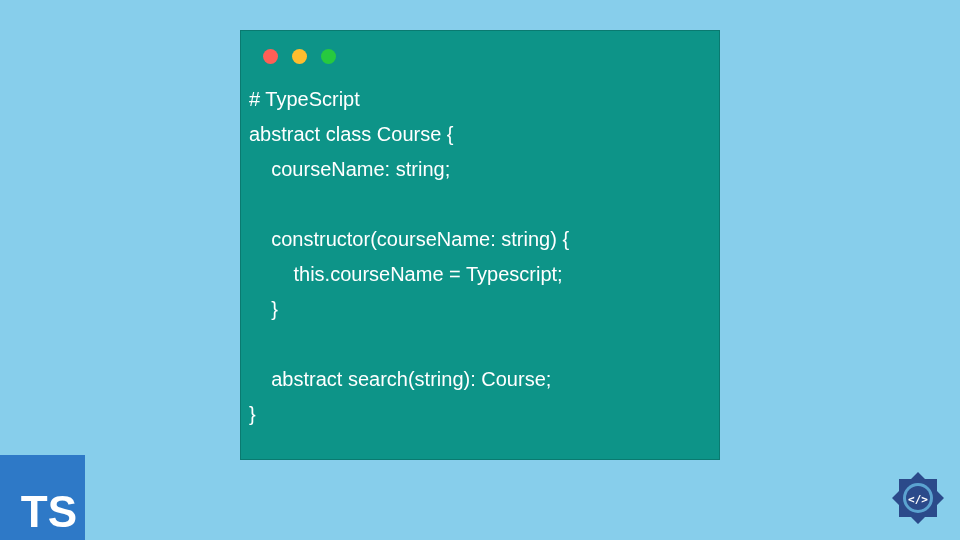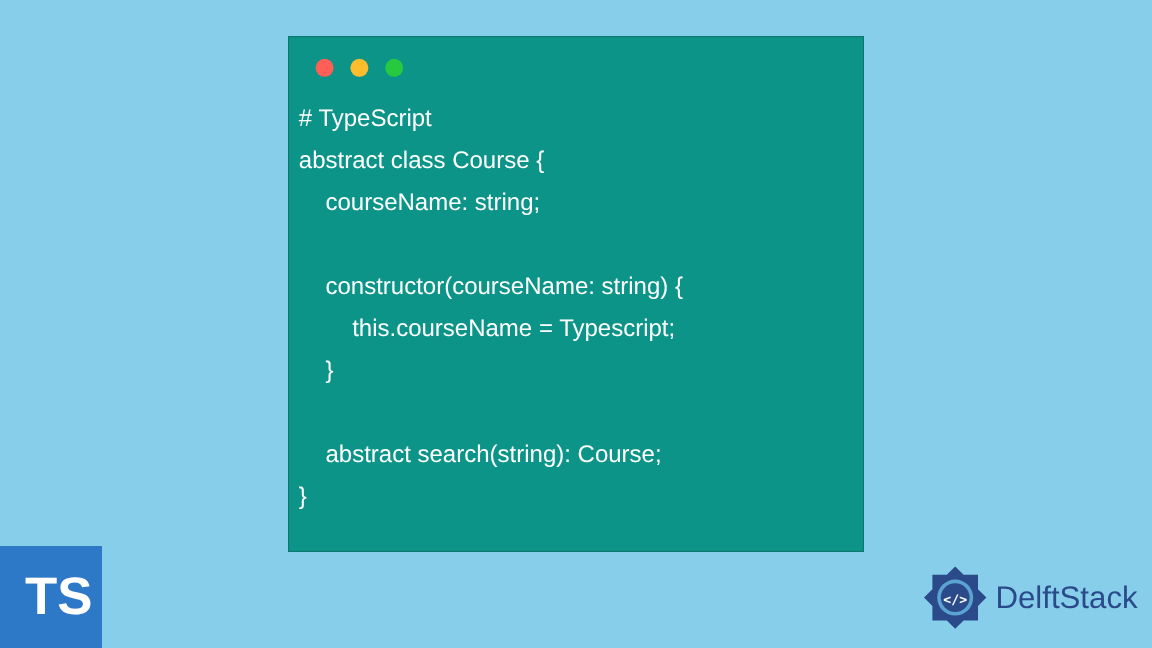--- a/index.html
+++ b/index.html
@@ -46,21 +46,21 @@
       white-space: pre;
     }
     .ts-badge {
       position: absolute;
       bottom: 0;
       left: 0;
       width: 85px;
       height: 85px;
       background: #2e79c7;
       display: flex;
-      align-items: center;
+      align-items: flex-end;
       justify-content: flex-end;
       padding: 6px 8px;
     }
     .ts-badge-text {
       color: #ffffff;
       font-size: 44px;
       font-weight: bold;
       font-family: Arial, sans-serif;
       line-height: 1;
     }
@@ -113,14 +113,13 @@
   <div class="delft-icon">
     <svg width="60" height="60" viewBox="0 0 60 60">
       <g transform="translate(30,30)">
         <path d="M0,-26 L7,-19 L19,-19 L19,-7 L26,0 L19,7 L19,19 L7,19 L0,26 L-7,19 L-19,19 L-19,7 L-26,0 L-19,-7 L-19,-19 L-7,-19 Z" fill="#2b4a8a"></path>
         <circle cx="0" cy="0" r="15" fill="#5ba3d0"></circle>
         <circle cx="0" cy="0" r="12" fill="#2b4a8a"></circle>
         <text x="0" y="5" text-anchor="middle" fill="#ffffff" font-size="11" font-weight="bold" font-family="monospace">&lt;/&gt;</text>
       </g>
     </svg>
   </div>
-  <span class="delft-text">DelftStack</span>
 </div>
 
 </body></html>

